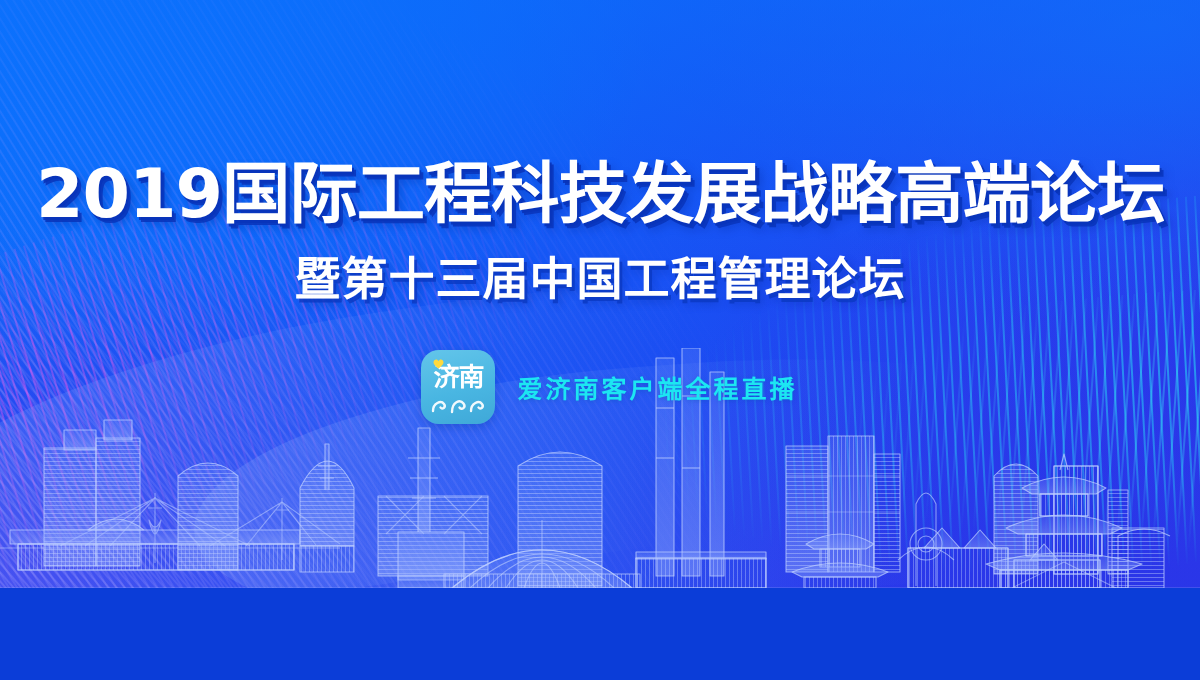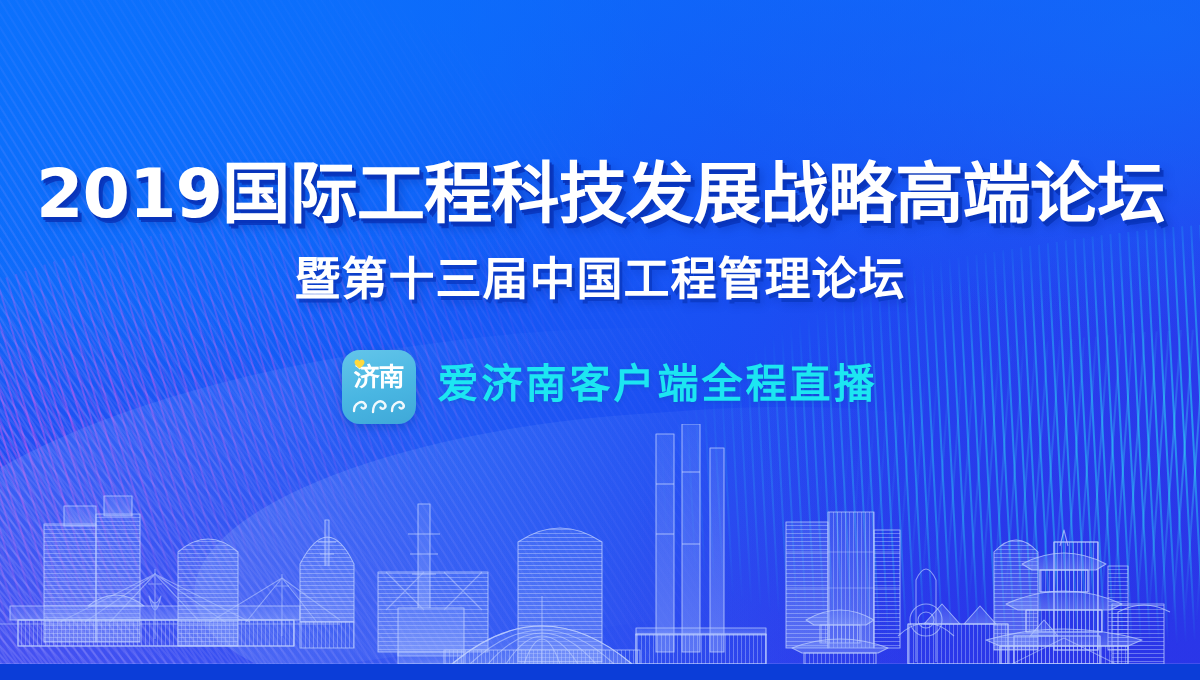--- a/index.html
+++ b/index.html
@@ -4,21 +4,21 @@
 <title>2019国际工程科技发展战略高端论坛</title>
 <style>
   html, body {
     margin: 0;
     padding: 0;
     background: #0b3dd8;
   }
   #poster {
     position: relative;
     width: 1200px;
-    height: 664px;
+    height: 588px;
     overflow: hidden;
     font-family: "Liberation Sans", "DejaVu Sans", sans-serif;
     background: #a21caf;
   }
 
   
   .bg-base {
     position: absolute;
     inset: 0;
     background:
@@ -207,20 +207,21 @@
     letter-spacing: 1px;
     white-space: nowrap;
     text-shadow:
        3px 4px 0 rgba(10,56,194,.8),
        5px 6px 9px rgba(6,36,150,.32);
     text-align: right;
   }
   .broadcast-row {
     margin-top: 42px;
     display: flex;
+    align-items: center;
     gap: 22px;
     padding-left: 19px;
   }
   .app-logo {
     position: relative;
     width: 74px;
     height: 74px;
     border-radius: 18px;
     background: linear-gradient(165deg, #63c5ea 0%, #49b6e2 55%, #3fa8d8 100%);
     box-shadow: 0 3px 10px rgba(5,40,140,.28);
@@ -248,21 +249,21 @@
     z-index: 3;
   }
   .app-logo .waves {
     position: absolute;
     left: 0; right: 0;
     bottom: 7px;
     height: 26px;
   }
   .broadcast-text {
     font-family: "DejaVu Serif", "Liberation Serif", serif;
-    font-size: 41px;
+    font-size: 25px;
     font-weight: 700;
     color: #1ce6f2;
     letter-spacing: 3px;
     white-space: nowrap;
     text-shadow: 0 1px 4px rgba(0,80,160,.35);
   }
 </style>
 </head>
 <body>
 

